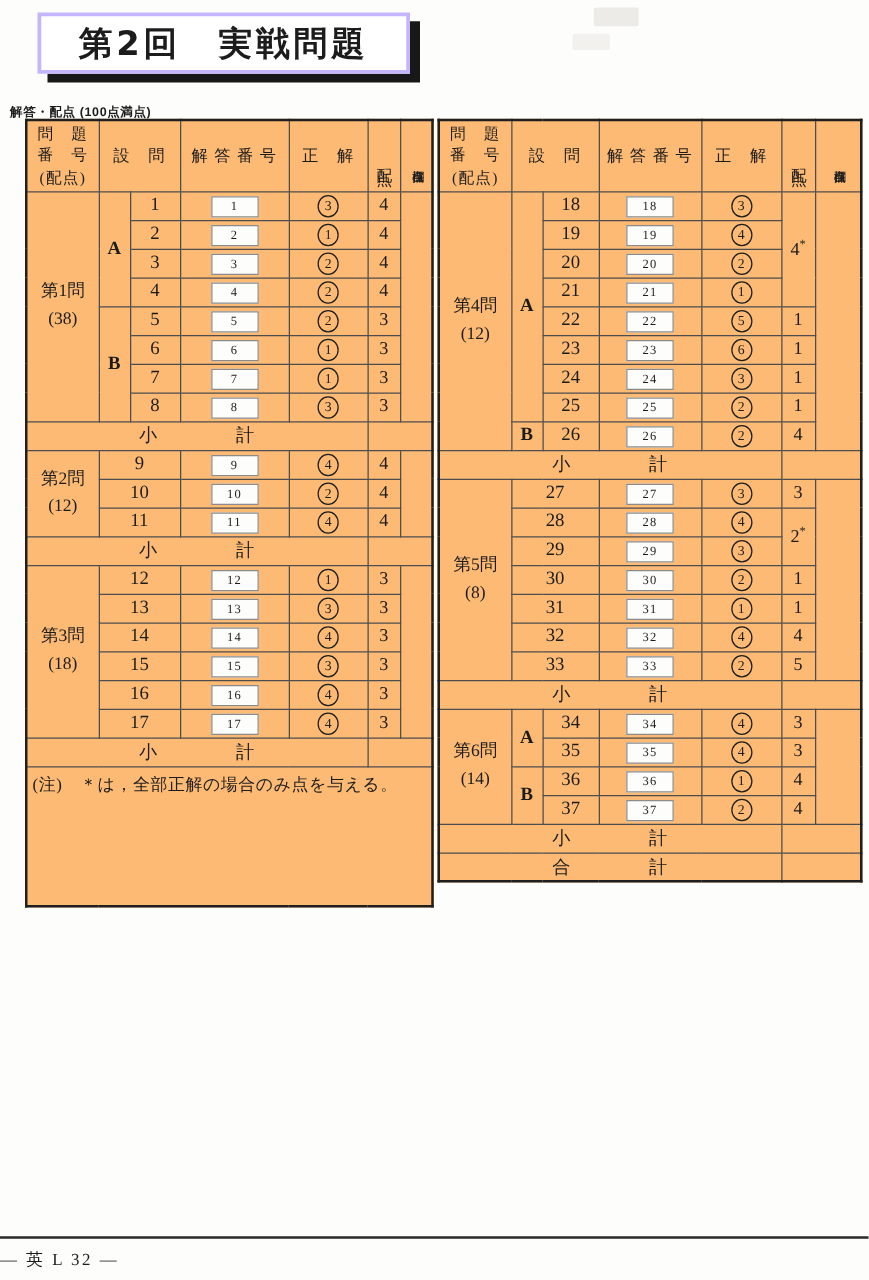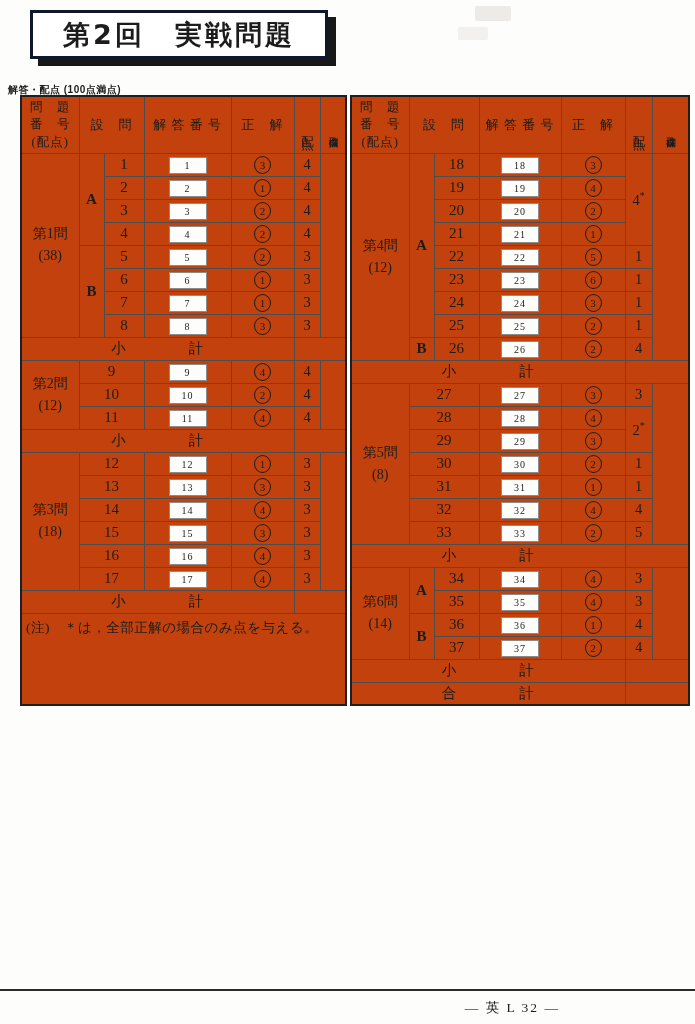--- a/index.html
+++ b/index.html
@@ -6,54 +6,54 @@
   body{
     width:695px;height:1024px;position:relative;
     background:#fdfdfb;
     font-family:"Liberation Serif","DejaVu Serif",serif;
     color:#1c1c1c;
     overflow:hidden;
   }
   
   .title-box{
     position:absolute;left:30px;top:10px;width:292px;height:43px;
-    background:#fff;border:3px solid #0f172a;
+    background:#fff;border:3px solid #c4b5fd;
     box-shadow:8px 7px 0 #181818;
     display:flex;align-items:center;justify-content:center;
     font-family:"DejaVu Sans","Liberation Sans",sans-serif;
     font-weight:bold;font-size:27px;letter-spacing:3px;
   }
   .subtitle{
     position:absolute;left:8px;top:67px;
     font-family:Liberation Sans, sans-serif;
     font-weight:bold;font-size:10px;letter-spacing:0.5px;margin-top:16px;
   }
   
   .artifact{position:absolute;background:#edebe7;border-radius:2px;}
   .a1{left:475px;top:6px;width:36px;height:15px;}
   .a2{left:458px;top:27px;width:30px;height:13px;opacity:.7;}
 
   
   .anstable{
     position:absolute;top:95px;
     border-collapse:collapse;table-layout:fixed;
-    background:#c2410c;
+    background:#fdba74;
   }
   #left-table{left:20px;width:325px;}
   #right-table{left:350px;width:338px;}
   .anstable{border:2px solid #1f1f1f;}
   .anstable th,.anstable td{
     border:1px solid #4d4d4d;
     text-align:center;vertical-align:middle;
     padding:0;overflow:hidden;
   }
   tr.hrow{height:57px;}
   tr.drow{height:23px;}
   tr.strow{height:23px;}
-  tr.noterow{height:92px;}
+  tr.noterow{height:112px;}
 
   th{font-weight:normal;}
   .h-multi{white-space:pre-line;font-size:12.5px;line-height:1.4;letter-spacing:1px;}
   .h-sub,.h-ansno,.h-correct{font-size:13px;letter-spacing:1px;}
   .vtext{writing-mode:vertical-rl;text-orientation:upright;display:inline-block;}
   .pts-h{font-size:12.5px;letter-spacing:2px;}
   .self-h{font-size:9.5px;letter-spacing:0;line-height:1;}
 
   td.qcell{font-size:14px;line-height:1.55;}
   td.ab{font-size:15px;font-weight:bold;}
@@ -73,21 +73,21 @@
     font-size:11px;line-height:1;
   }
   td.stlabel{font-size:14.5px;letter-spacing:1px;text-align:center;}
   td.notecell{
     text-align:left;vertical-align:top;
     padding:5px 4px;font-size:13.5px;letter-spacing:0.5px;
   }
 
   
   .footer-line{position:absolute;left:0;top:989px;width:695px;height:2px;background:#2b2b2b;}
-  .footer{position:absolute;left:0;top:999px;width:560px;text-align:right;font-size:13.5px;letter-spacing:2px;}
+  .footer{position:absolute;left:0;top:999px;width:560px;text-align:left;font-size:13.5px;letter-spacing:2px;}
 </style>
 </head>
 <body>
 
 <div class="title-box">
   <span>第2回　実戦問題</span>
 </div>
 <div class="subtitle">解答・配点 (100点満点)</div>
 <div class="artifact a1"></div>
 <div class="artifact a2"></div>

